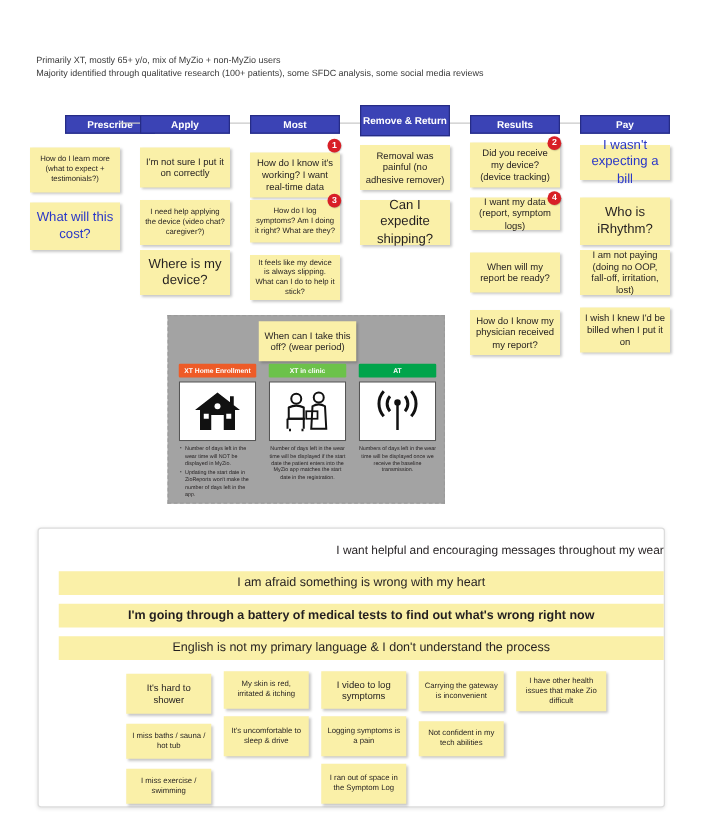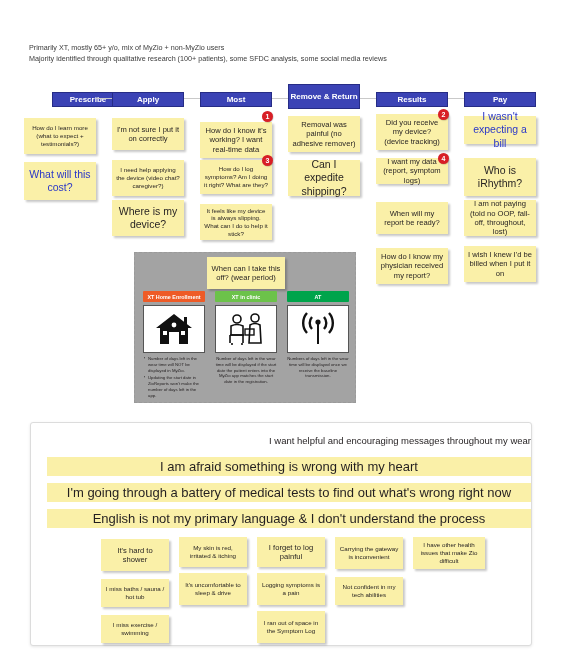--- a/index.html
+++ b/index.html
@@ -93,21 +93,21 @@
     box-sizing:border-box;
   }
   .b-title{
     position:absolute;left:0;top:12px;width:100%;
     text-align:right;font-size:9.5px;color:#231f20;
   }
   .b-bar{
     position:absolute;left:16px;width:484px;height:19px;
     background:#faf0a8;
     display:flex;align-items:center;justify-content:center;
-    font-size:13px;color:#231f20;text-align:center;
+    font-size:10px;color:#231f20;text-align:center;
   }
 </style>
 </head>
 <body>
 
 <div class="page">
 
   <div class="sub1">Primarily XT, mostly 65+ y/o, mix of MyZio + non-MyZio users</div>
   <div class="sub2">Majority identified through qualitative research (100+ patients), some SFDC analysis, some social media reviews</div>
 
@@ -139,21 +139,21 @@
       <div class="note md" style="left: 288px; top: 116px; width: 72px; height: 36px;">Removal was painful (no adhesive remover)</div>
       <div class="note lg" style="left: 288px; top: 160px; width: 72px; height: 36px;">Can I expedite shipping?</div>
       <div class="note md" style="left: 376px; top: 114px; width: 72px; height: 36px;">Did you receive my device? (device tracking)</div>
       <div class="badge" style="left: 438px; top: 109px;">2</div>
       <div class="note md" style="left: 376px; top: 158px; width: 72px; height: 26px;">I want my data (report, symptom logs)</div>
       <div class="badge" style="left: 438px; top: 153px;">4</div>
       <div class="note md" style="left: 376px; top: 202px; width: 72px; height: 32px;">When will my report be ready?</div>
       <div class="note md" style="left: 376px; top: 248px; width: 72px; height: 36px;">How do I know my physician received my report?</div>
       <div class="note link" style="left: 464px; top: 116px; width: 72px; height: 28px;">I wasn't expecting a bill</div>
       <div class="note lg" style="left: 464px; top: 158px; width: 72px; height: 38px;">Who is iRhythm?</div>
-      <div class="note md" style="left: 464px; top: 200px; width: 72px; height: 36px;">I am not paying (told no OOP, fall-off, throughout, lost)</div>
+      <div class="note md" style="left: 464px; top: 200px; width: 72px; height: 36px;">I am not paying (doing no OOP, fall-off, irritation, lost)</div>
       <div class="note md" style="left: 464px; top: 246px; width: 72px; height: 36px;">I wish I knew I'd be billed when I put it on</div>
     </div>
 
   <div class="inset">
     <div class="note md" id="inset-note" style="left:72px;top:4px;width:78px;height:32px;">When can I take this off? (wear period)</div>
     <div id="inset-panels">
         <div class="panel" style="left: 8px;">
           <div class="panel-hdr" style="background: rgb(238, 91, 39);">XT Home Enrollment</div>
           <div class="panel-img">
             <svg width="40" height="34" viewBox="0 0 40 34">
@@ -201,27 +201,27 @@
           </div>
           <div class="panel-cap">Numbers of days left in the wear time will be displayed once we receive the baseline transmission.</div>
         </div>
       </div>
   </div>
 
   <div class="bottom">
     <div class="b-title">I want helpful and encouraging messages throughout my wear</div>
     <div id="bottom-bars">
         <div class="b-bar" style="top: 34px;">I am afraid something is wrong with my heart</div>
-        <div class="b-bar" style="top: 60px;">I'm going through a battery of medical tests to find out what's wrong right now</div>
+        <div class="b-bar" style="top: 60px; font-weight: bold;">I'm going through a battery of medical tests to find out what's wrong right now</div>
         <div class="b-bar" style="top: 86px;">English is not my primary language &amp; I don't understand the process</div>
       </div>
     <div id="bottom-cards">
         <div class="note md" style="left: 70px; top: 116px; width: 68px; height: 32px;">It's hard to shower</div>
         <div class="note sm" style="left: 148px; top: 114px; width: 68px; height: 30px;">My skin is red, irritated &amp; itching</div>
-        <div class="note md" style="left: 226px; top: 114px; width: 68px; height: 30px;">I forget to log painful</div>
+        <div class="note md" style="left: 226px; top: 114px; width: 68px; height: 30px;">I video to log symptoms</div>
         <div class="note sm" style="left: 304px; top: 114px; width: 68px; height: 32px;">Carrying the gateway is inconvenient</div>
         <div class="note sm" style="left: 382px; top: 114px; width: 72px; height: 32px;">I have other health issues that make Zio difficult</div>
         <div class="note sm" style="left: 70px; top: 156px; width: 68px; height: 28px;">I miss baths / sauna / hot tub</div>
         <div class="note sm" style="left: 148px; top: 150px; width: 68px; height: 32px;">It's uncomfortable to sleep &amp; drive</div>
         <div class="note sm" style="left: 226px; top: 150px; width: 68px; height: 32px;">Logging symptoms is a pain</div>
         <div class="note sm" style="left: 304px; top: 154px; width: 68px; height: 28px;">Not confident in my tech abilities</div>
         <div class="note sm" style="left: 70px; top: 192px; width: 68px; height: 28px;">I miss exercise / swimming</div>
         <div class="note sm" style="left: 226px; top: 188px; width: 68px; height: 32px;">I ran out of space in the Symptom Log</div>
       </div>
   </div>

